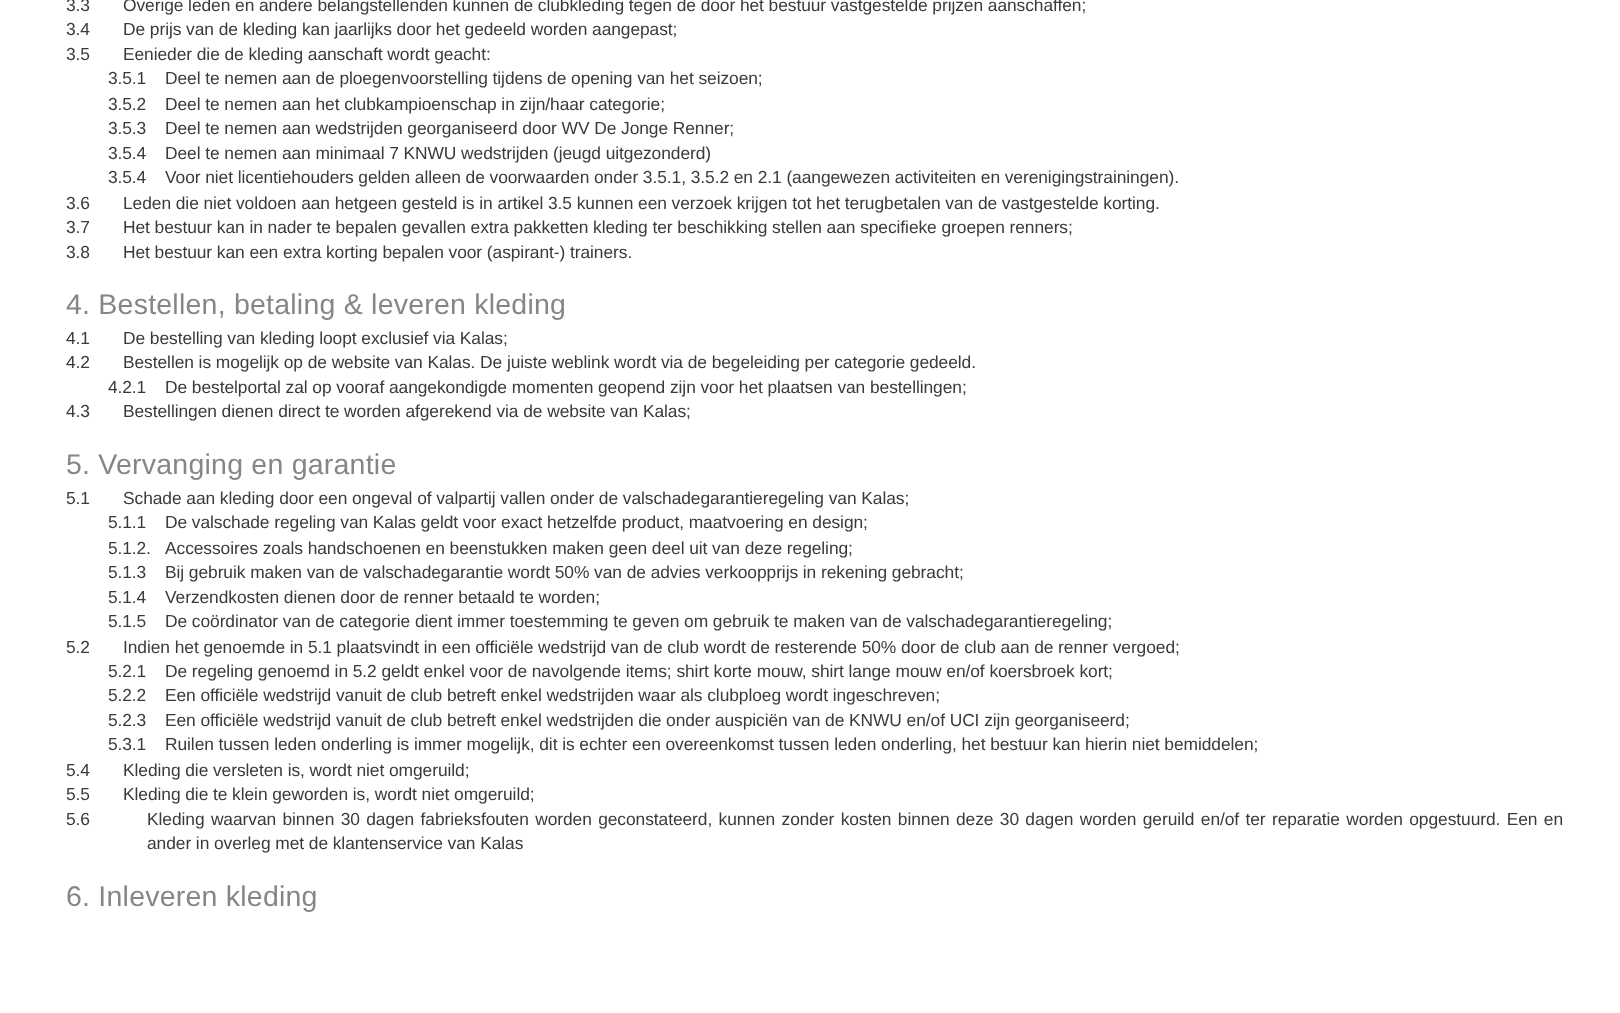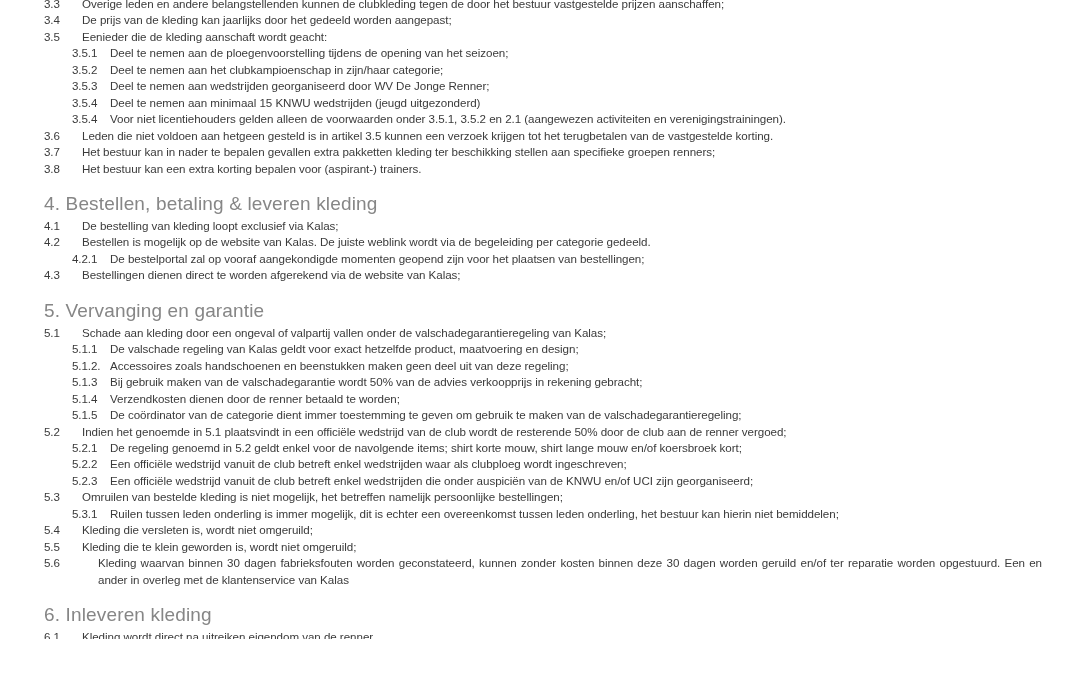--- a/index.html
+++ b/index.html
@@ -100,21 +100,21 @@
       <div class="clause deep">
         <span class="num">3.5.2</span>
         <span class="txt">Deel te nemen aan het clubkampioenschap in zijn/haar categorie;</span>
       </div>
       <div class="clause deep">
         <span class="num">3.5.3</span>
         <span class="txt">Deel te nemen aan wedstrijden georganiseerd door WV De Jonge Renner;</span>
       </div>
       <div class="clause deep">
         <span class="num">3.5.4</span>
-        <span class="txt">Deel te nemen aan minimaal 15 KNWU wedstrijden (jeugd uitgezonderd)</span>
+        <span class="txt">Deel te nemen aan minimaal 7 KNWU wedstrijden (jeugd uitgezonderd)</span>
       </div>
       <div class="clause deep">
         <span class="num">3.5.4</span>
         <span class="txt">Voor niet licentiehouders gelden alleen de voorwaarden onder 3.5.1, 3.5.2 en 2.1 (aangewezen activiteiten en verenigingstrainingen).</span>
       </div>
       <div class="clause">
         <span class="num">3.6</span>
         <span class="txt">Leden die niet voldoen aan hetgeen gesteld is in artikel 3.5 kunnen een verzoek krijgen tot het terugbetalen van de vastgestelde korting.</span>
       </div>
       <div class="clause">
@@ -179,42 +179,34 @@
         <span class="num">5.2.1</span>
         <span class="txt">De regeling genoemd in 5.2 geldt enkel voor de navolgende items; shirt korte mouw, shirt lange mouw en/of koersbroek kort;</span>
       </div>
       <div class="clause deep">
         <span class="num">5.2.2</span>
         <span class="txt">Een officiële wedstrijd vanuit de club betreft enkel wedstrijden waar als clubploeg wordt ingeschreven;</span>
       </div>
       <div class="clause deep">
         <span class="num">5.2.3</span>
         <span class="txt">Een officiële wedstrijd vanuit de club betreft enkel wedstrijden die onder auspiciën van de KNWU en/of UCI zijn georganiseerd;</span>
-      </div>
-      <div class="clause">
-        <span class="num">5.3</span>
-        <span class="txt">Omruilen van bestelde kleding is niet mogelijk, het betreffen namelijk persoonlijke bestellingen;</span>
       </div>
       <div class="clause deep">
         <span class="num">5.3.1</span>
         <span class="txt">Ruilen tussen leden onderling is immer mogelijk, dit is echter een overeenkomst tussen leden onderling, het bestuur kan hierin niet bemiddelen;</span>
       </div>
       <div class="clause">
         <span class="num">5.4</span>
         <span class="txt">Kleding die versleten is, wordt niet omgeruild;</span>
       </div>
       <div class="clause">
         <span class="num">5.5</span>
         <span class="txt">Kleding die te klein geworden is, wordt niet omgeruild;</span>
       </div>
       <div class="clause just">
         <span class="num">5.6</span>
         <span class="txt">Kleding waarvan binnen 30 dagen fabrieksfouten worden geconstateerd, kunnen zonder kosten binnen deze 30 dagen worden geruild en/of ter reparatie worden opgestuurd. Een en ander in overleg met de klantenservice van Kalas</span>
       </div>
       <div class="heading-block">
         <div class="heading">6. Inleveren kleding</div>
       </div>
-      <div class="clause">
-        <span class="num">6.1</span>
-        <span class="txt">Kleding wordt direct na uitreiken eigendom van de renner.</span>
-      </div>
     </div>
 </div>
 
 </body></html>

